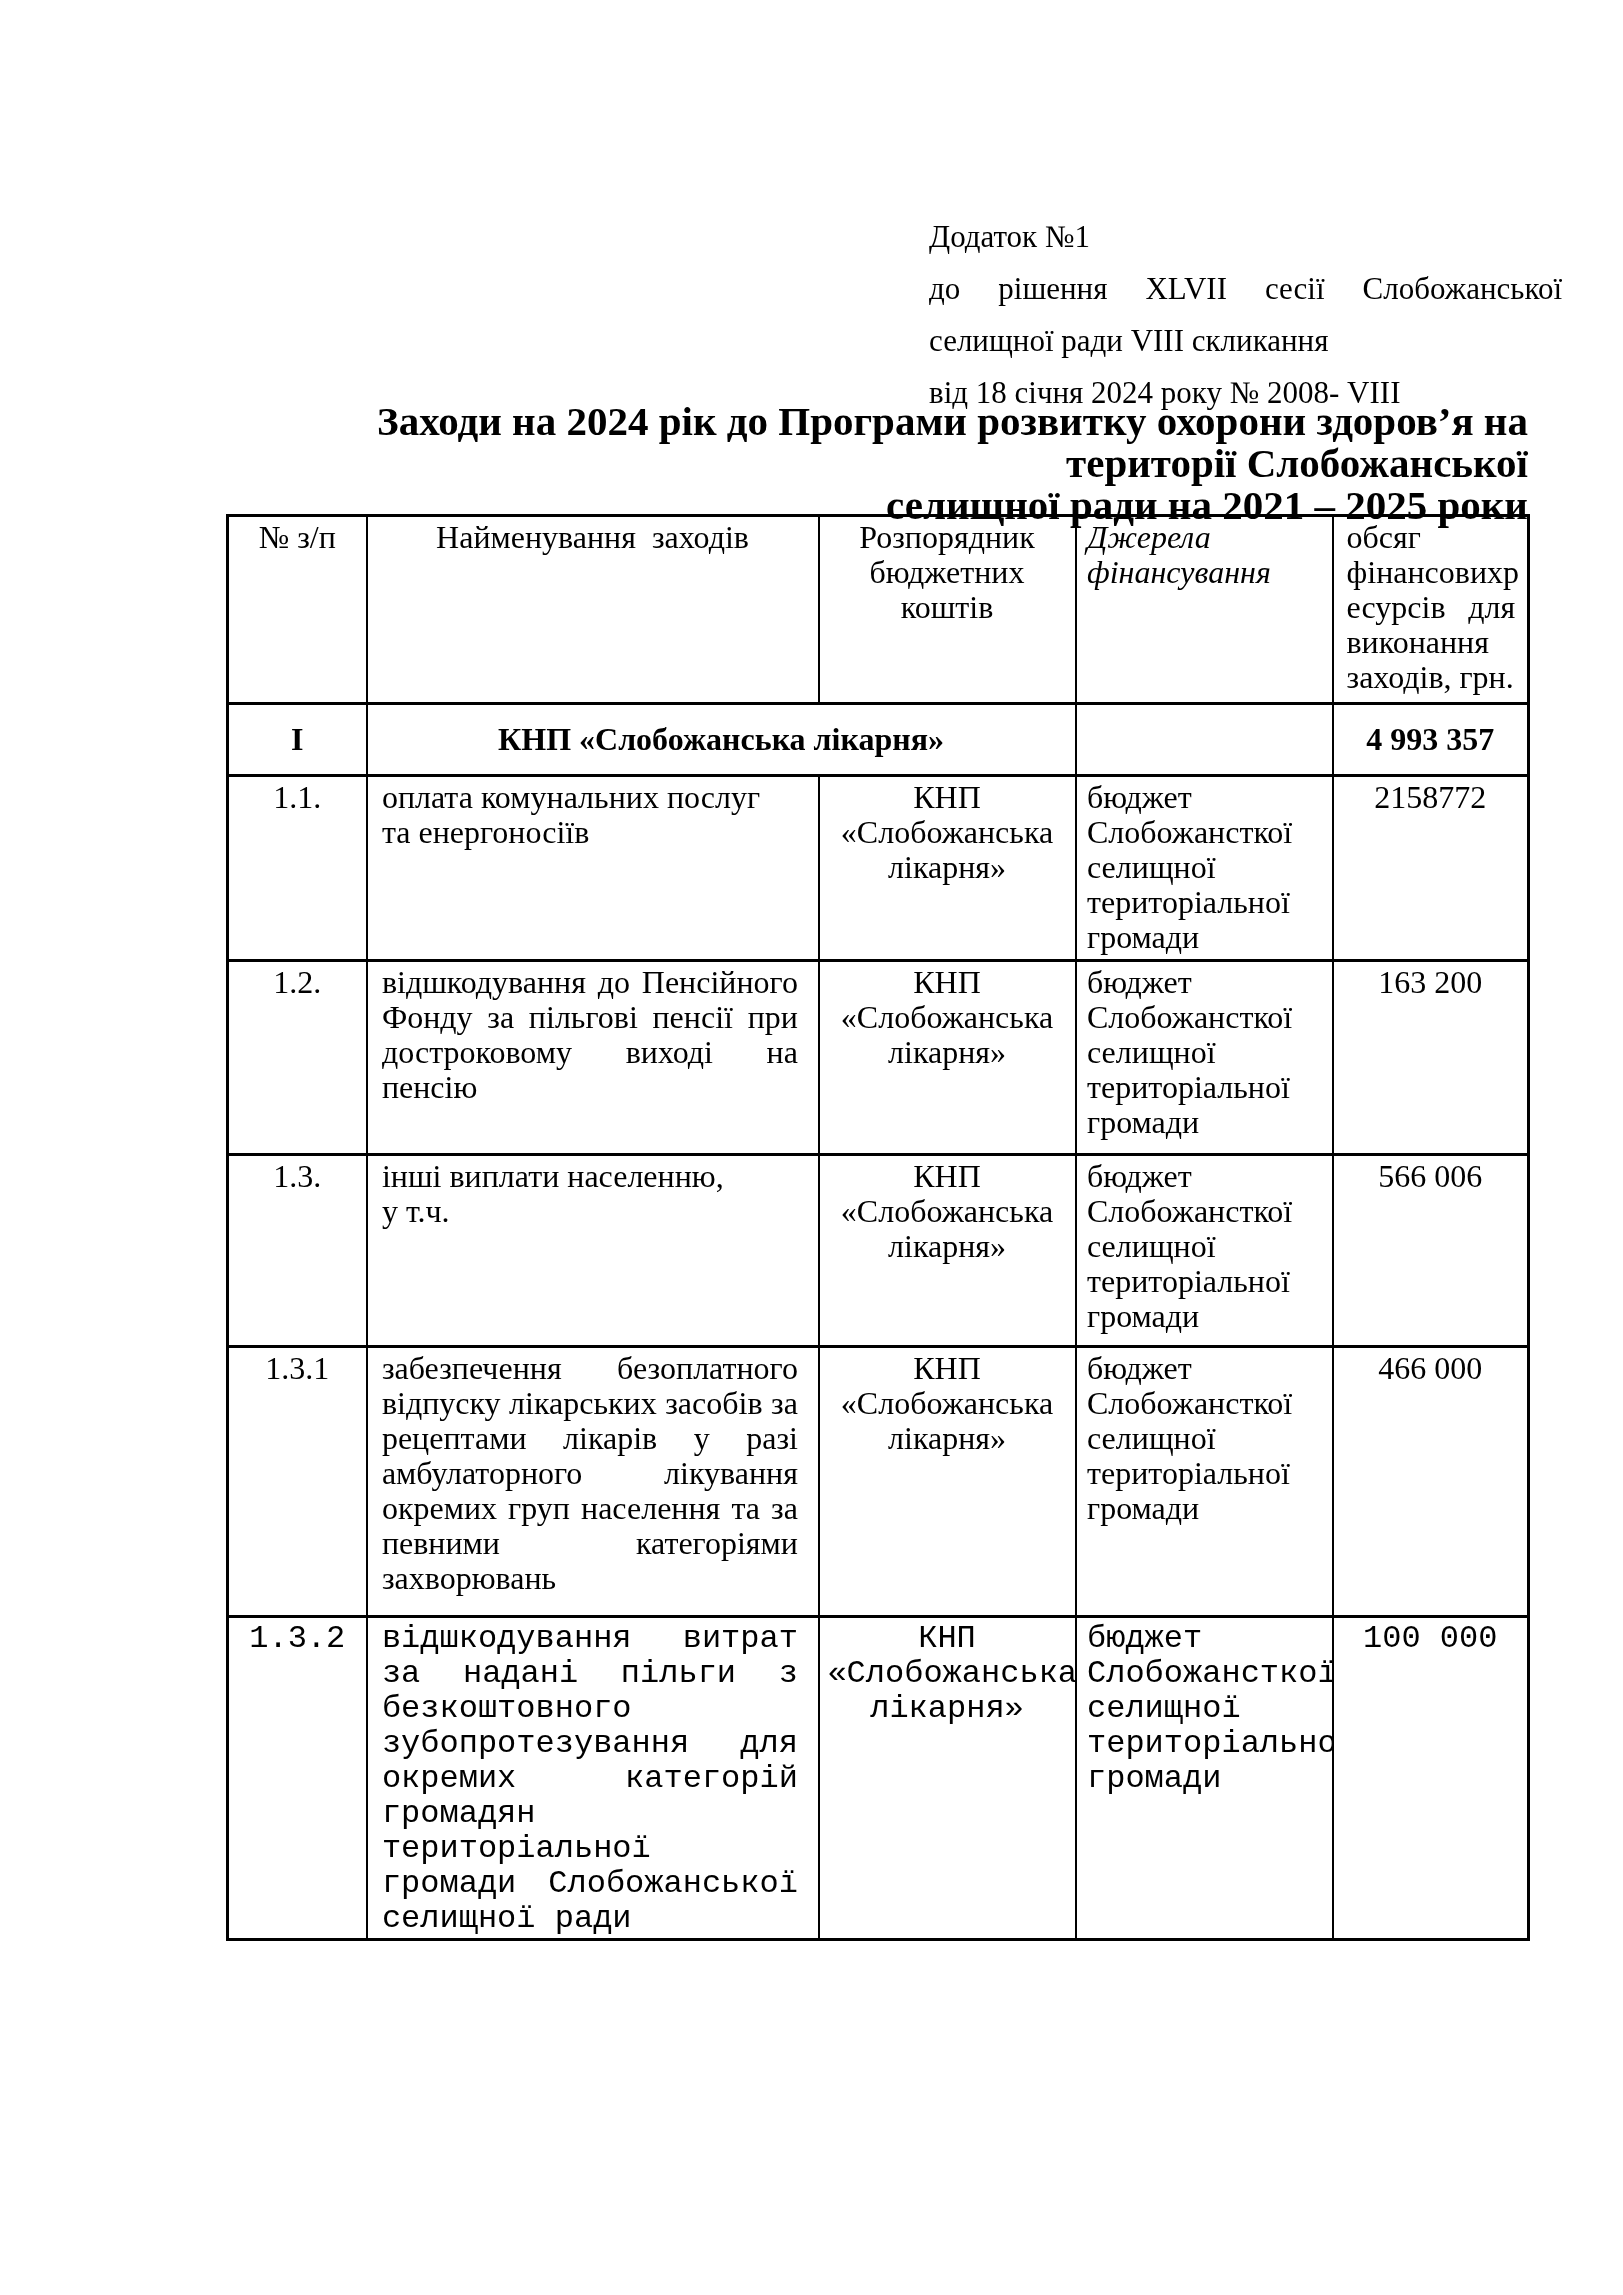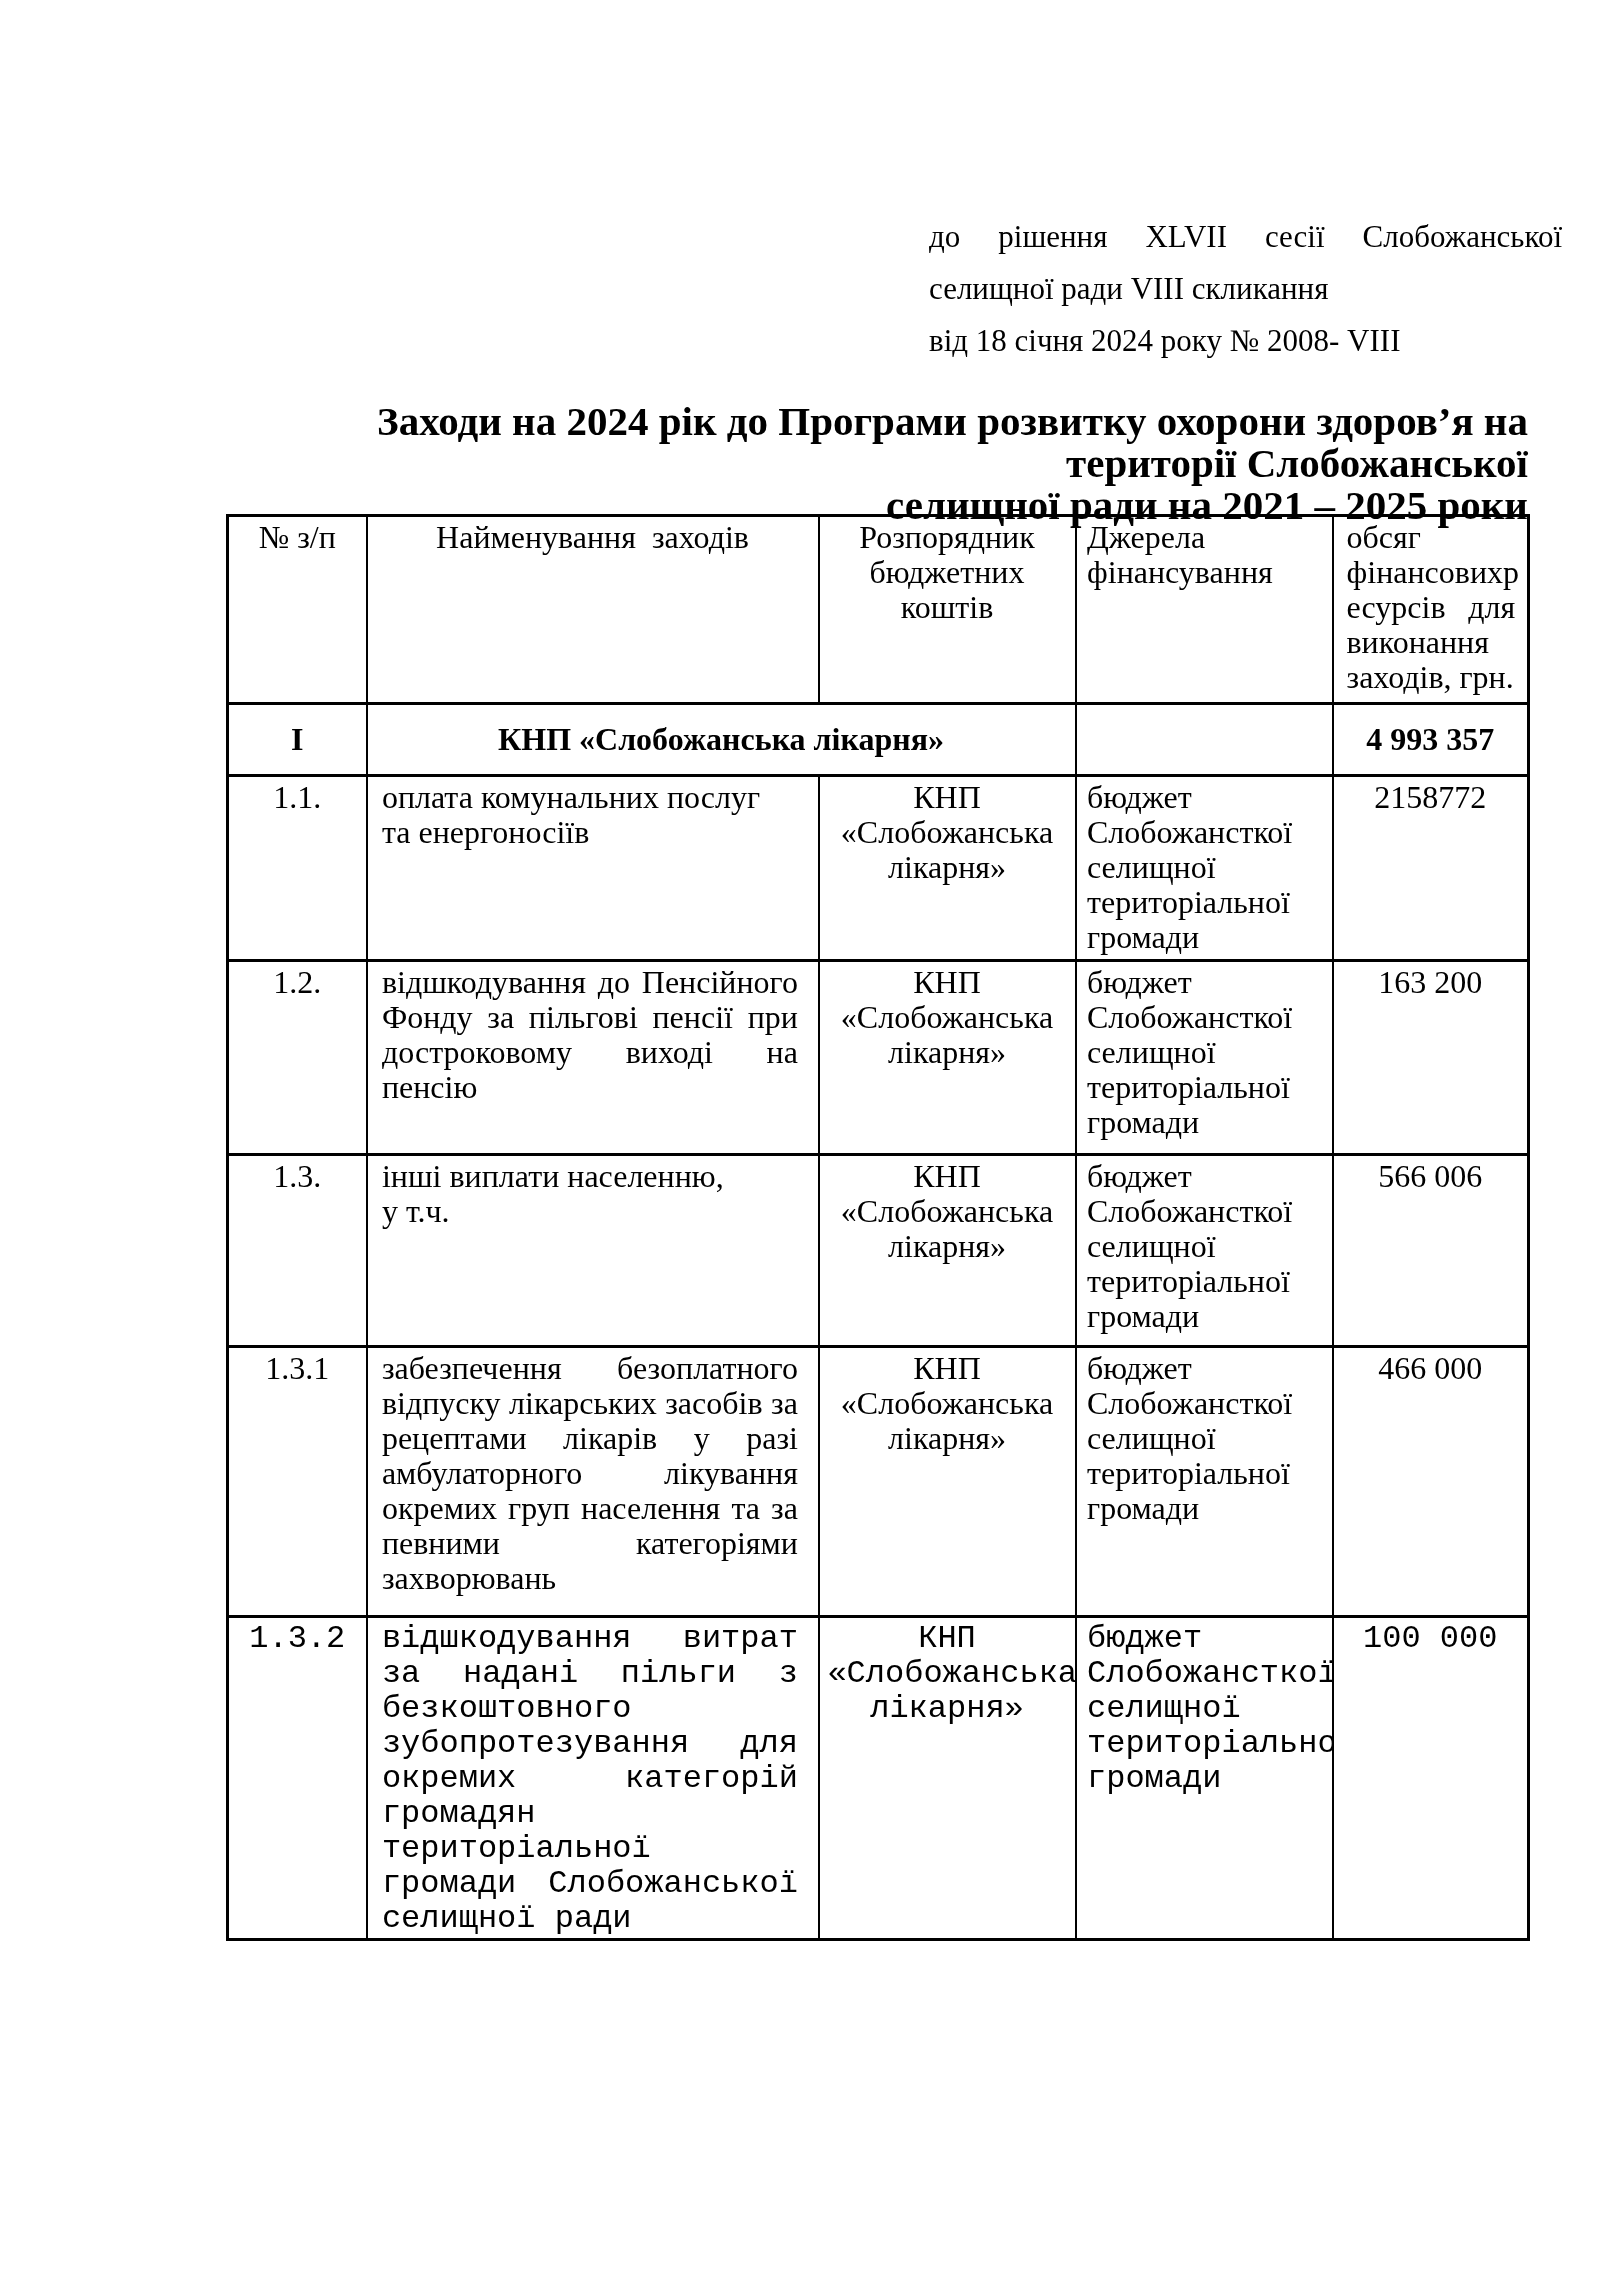--- a/index.html
+++ b/index.html
@@ -63,21 +63,21 @@
   tr.h-r11{height:185px;}
   tr.h-r12{height:194px;}
   tr.h-r13{height:192px;}
   tr.h-r131{height:270px;}
   tr.h-r132{height:292px;font-family:Liberation Mono, monospace;}
   tr.h-r14{height:192px;}
 
   th.c-num{text-align:center;padding:2.6px 3.9px;}
   th.c-name{text-align:center;padding:2.6px 6.5px;white-space:pre-wrap;}
   th.c-mgr{text-align:center;padding:2.6px 6.5px;}
-  th.c-src{text-align:left;padding:2.6px 6.5px 2.6px 10.5px;}
+  th.c-src{text-align:left;padding:2.6px 6.5px 2.6px 10.5px;font-style:italic;}
   th.c-amt{text-align:justify;padding:2.6px 11.8px 2.6px 13px;}
 
   td.c-num{text-align:center;padding:2.6px 2.6px;}
   td.c-name{text-align:justify;padding:2.6px 19.6px 2.6px 14.4px;white-space:pre-line;}
   td.c-mgr{text-align:center;padding:2.6px 7.9px;}
   td.c-src{text-align:left;padding:2.6px 6.5px 2.6px 10.5px;}
   td.c-amt{text-align:center;padding:2.6px 5.2px;}
 
   tr.sec td{
     vertical-align:middle;
@@ -88,20 +88,21 @@
     white-space:normal;
     padding:2.6px 7.9px;
   }
 </style>
 </head>
 <body>
 
 <div class="page">
 
   <div class="note">
+    <div>Додаток №1</div>
     <div class="jline">до рішення XLVII сесії Слобожанської</div>
     <div>селищної ради VIII скликання</div>
     <div>від 18 січня 2024 року  № 2008- VIII</div>
   </div>
 
   <div class="title">
     <div>Заходи на 2024 рік до Програми розвитку охорони здоров’я на території  Слобожанської</div>
     <div>селищної ради на 2021 – 2025 роки</div>
   </div>
 

